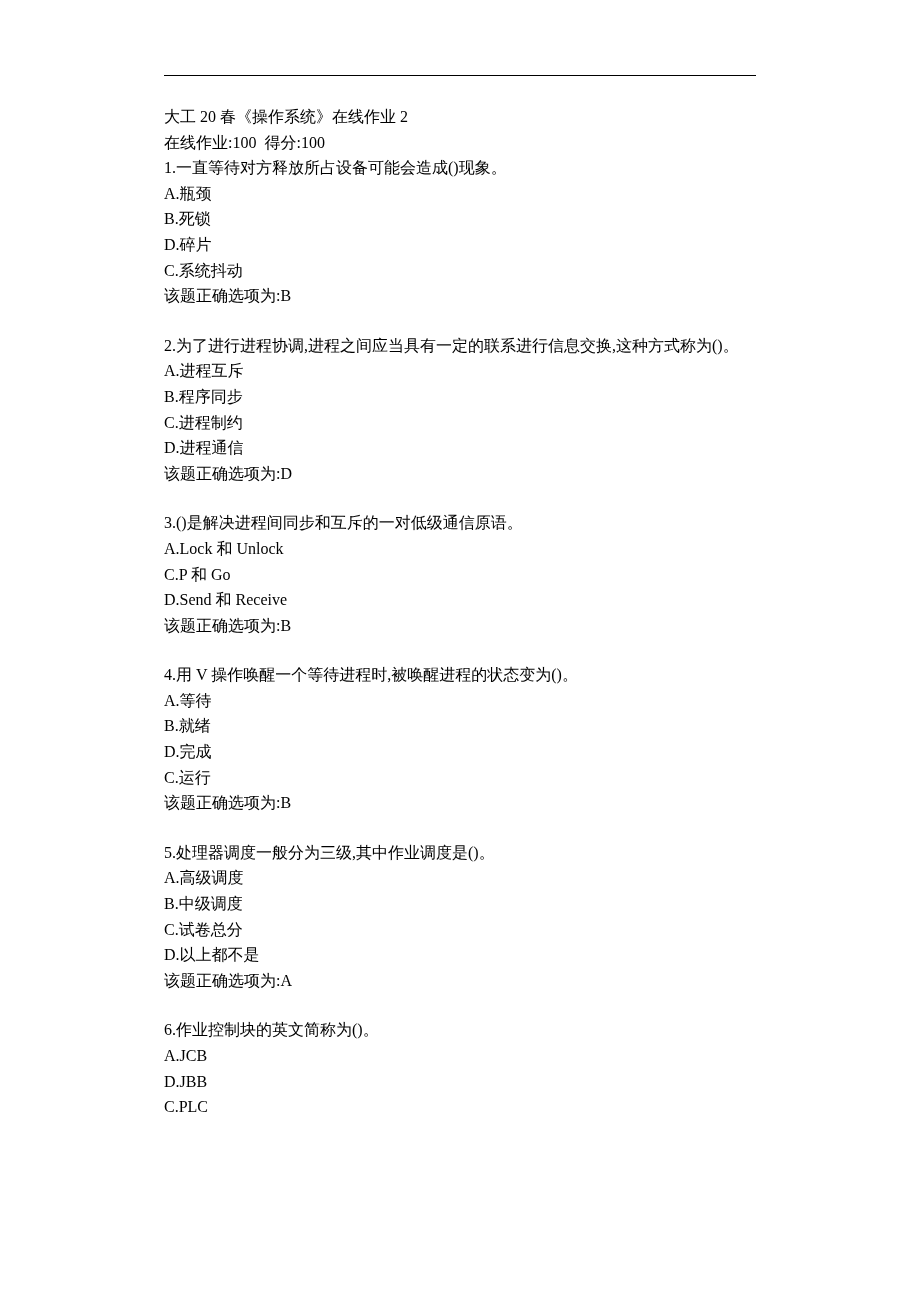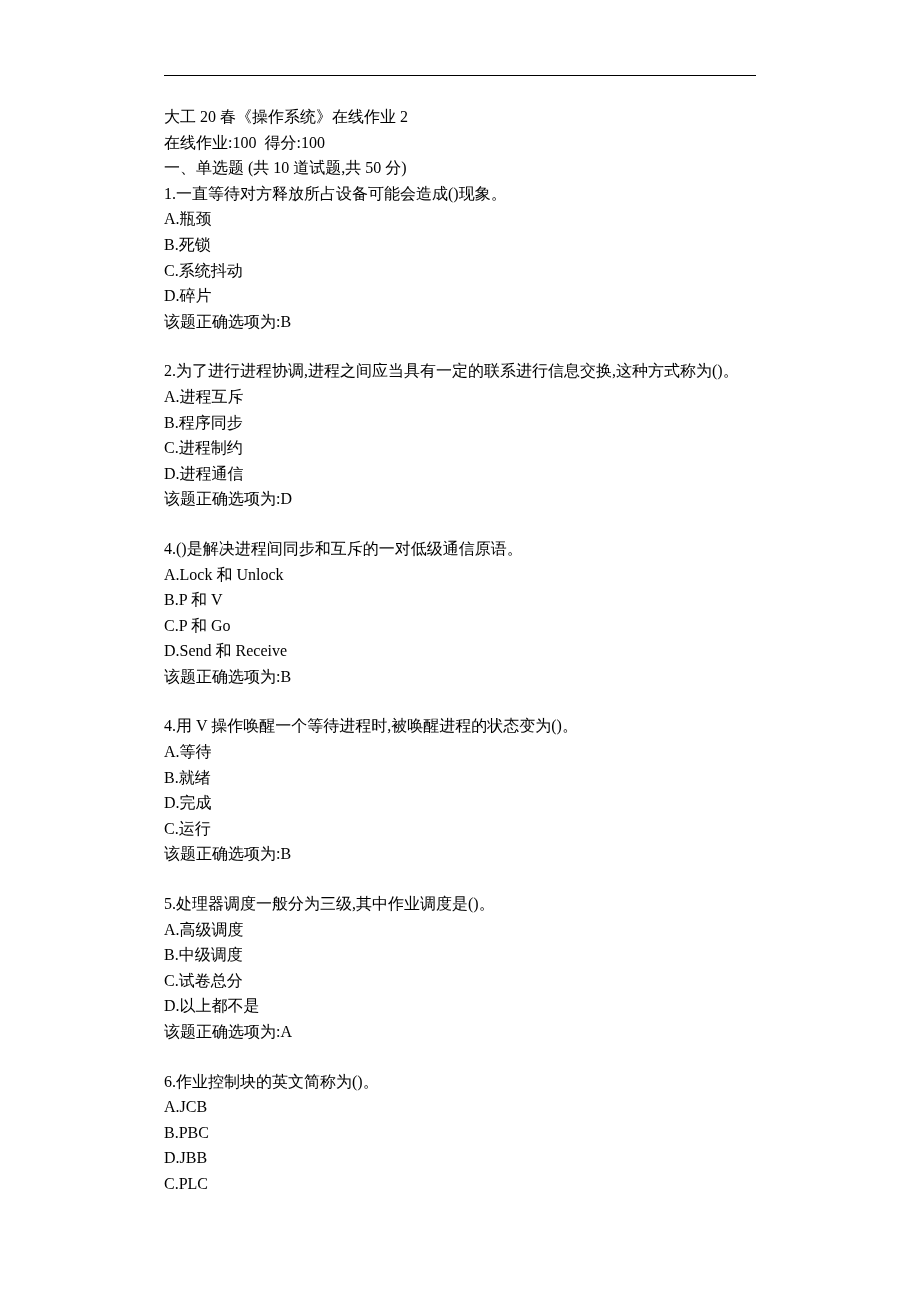--- a/index.html
+++ b/index.html
@@ -37,42 +37,40 @@
 </style>
 </head>
 <body>
 
 <div class="page">
   <hr class="hr-line">
 
   <div class="block">
     <p class="line">大工 20 春《操作系统》在线作业 2</p>
     <p class="line">在线作业:100  得分:100</p>
-    <p class="line">一、单选题 (共 10 道试题,共 50 分)</p>
     <p class="line">1.一直等待对方释放所占设备可能会造成()现象。</p>
     <p class="line">A.瓶颈</p>
     <p class="line">B.死锁</p>
+    <p class="line">D.碎片</p>
     <p class="line">C.系统抖动</p>
-    <p class="line">D.碎片</p>
     <p class="line">该题正确选项为:B</p>
   </div>
 
   <div class="block">
     <p class="line">2.为了进行进程协调,进程之间应当具有一定的联系进行信息交换,这种方式称为()。</p>
     <p class="line">A.进程互斥</p>
     <p class="line">B.程序同步</p>
     <p class="line">C.进程制约</p>
     <p class="line">D.进程通信</p>
     <p class="line">该题正确选项为:D</p>
   </div>
 
   <div class="block">
-    <p class="line">4.()是解决进程间同步和互斥的一对低级通信原语。</p>
+    <p class="line">3.()是解决进程间同步和互斥的一对低级通信原语。</p>
     <p class="line">A.Lock 和 Unlock</p>
-    <p class="line">B.P 和 V</p>
     <p class="line">C.P 和 Go</p>
     <p class="line">D.Send 和 Receive</p>
     <p class="line">该题正确选项为:B</p>
   </div>
 
   <div class="block">
     <p class="line">4.用 V 操作唤醒一个等待进程时,被唤醒进程的状态变为()。</p>
     <p class="line">A.等待</p>
     <p class="line">B.就绪</p>
     <p class="line">D.完成</p>
@@ -85,18 +83,17 @@
     <p class="line">A.高级调度</p>
     <p class="line">B.中级调度</p>
     <p class="line">C.试卷总分</p>
     <p class="line">D.以上都不是</p>
     <p class="line">该题正确选项为:A</p>
   </div>
 
   <div class="block">
     <p class="line">6.作业控制块的英文简称为()。</p>
     <p class="line">A.JCB</p>
-    <p class="line">B.PBC</p>
     <p class="line">D.JBB</p>
     <p class="line">C.PLC</p>
   </div>
 
 </div>
 
 </body></html>

